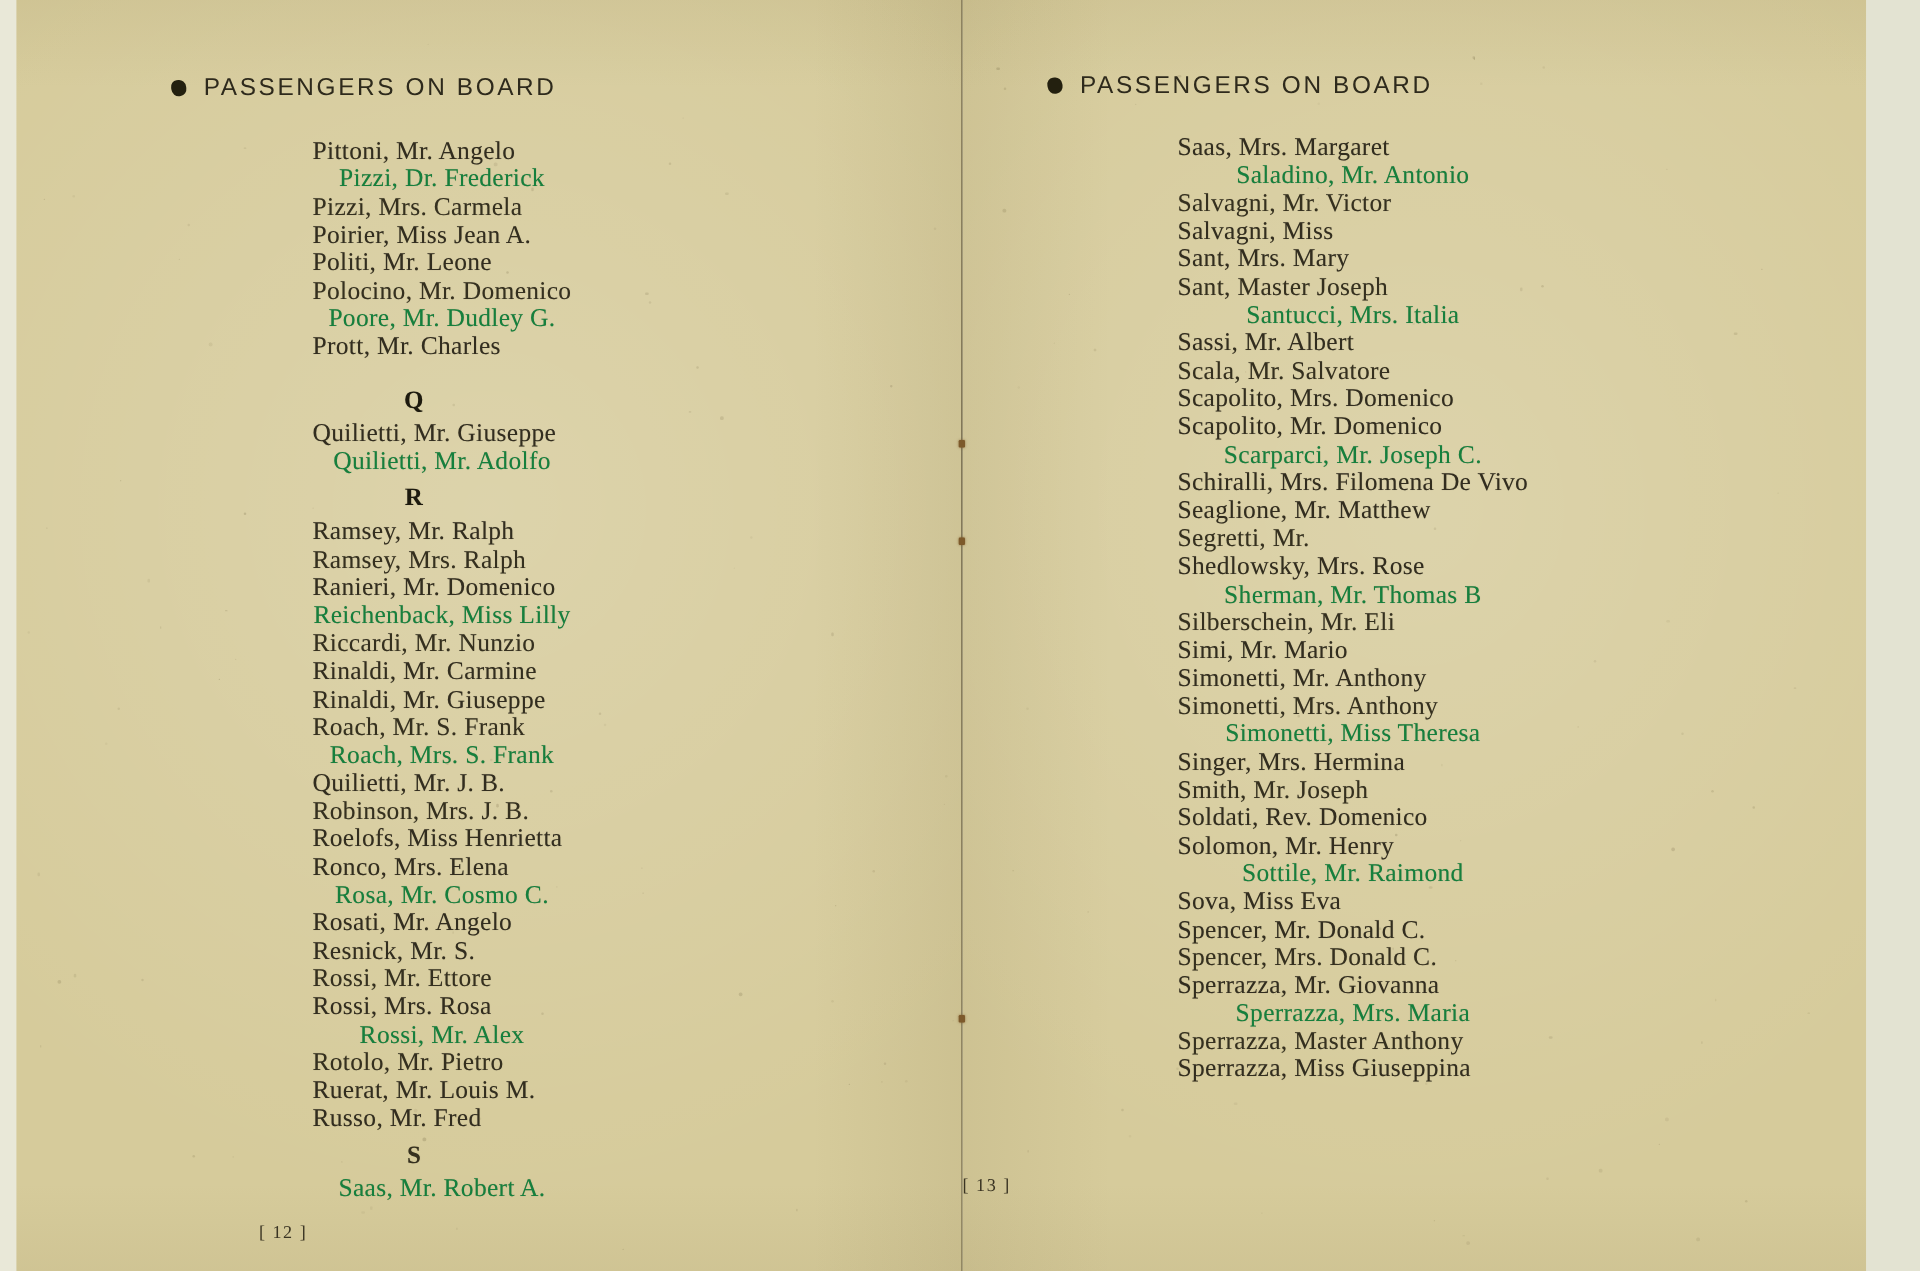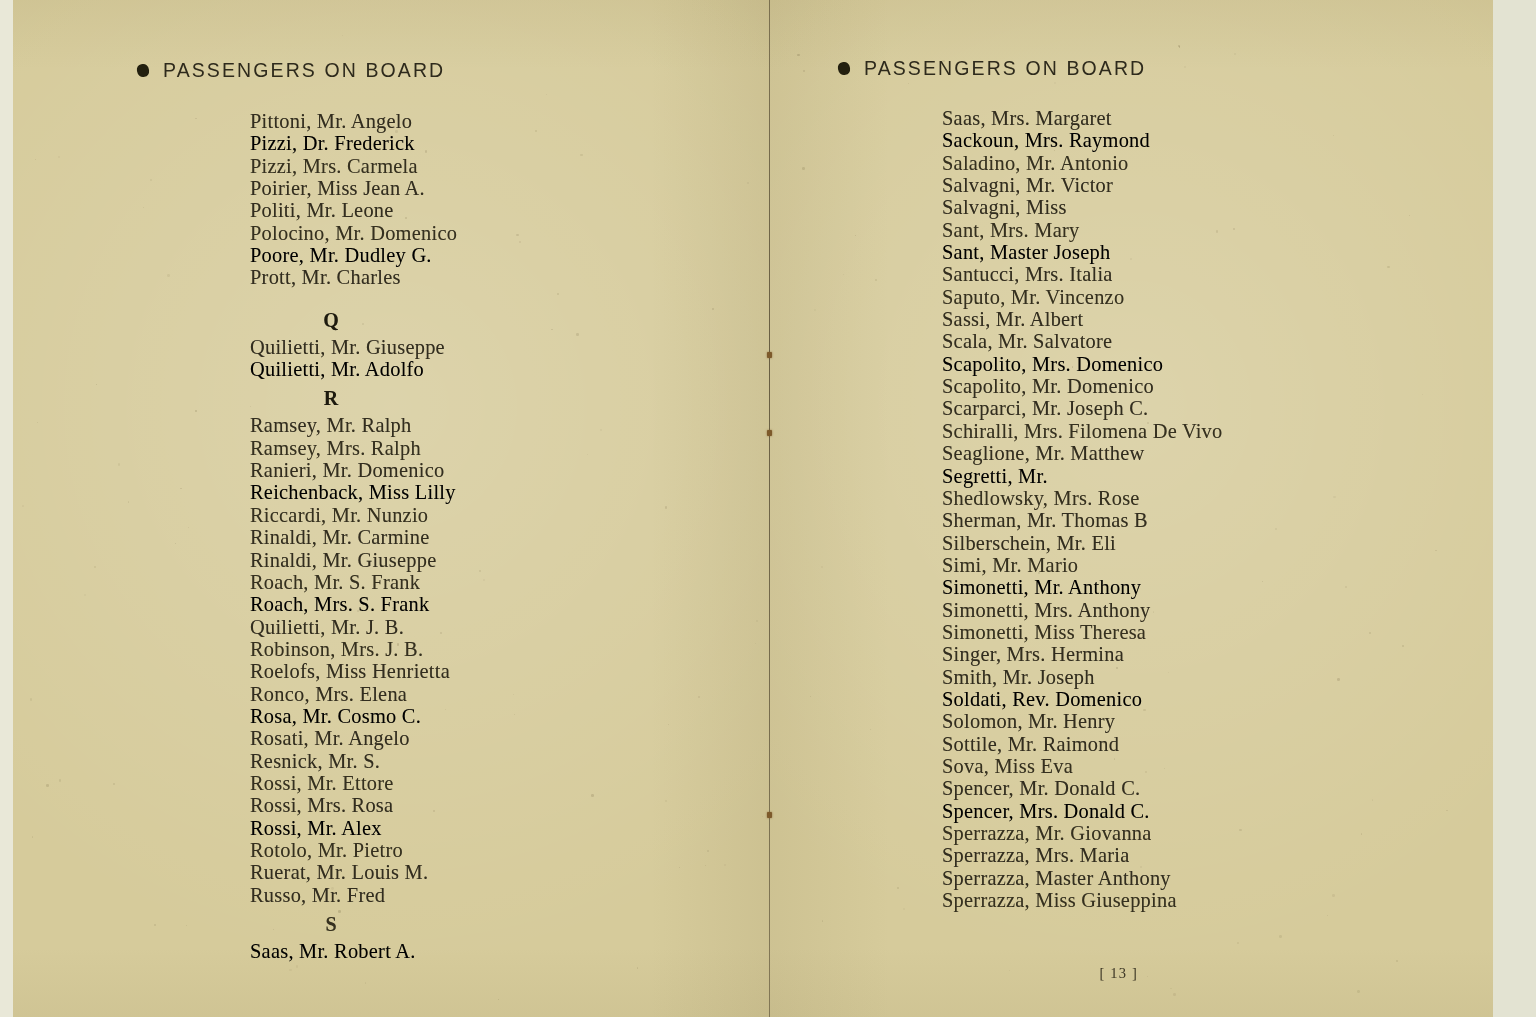--- a/index.html
+++ b/index.html
@@ -154,21 +154,21 @@
   .page-left  .name-list { left: 237px; top: 110px; }
   .page-right .name-list { left: 172px; top: 107px; }
 
   .name-list li {
     height: 22.35px;
     letter-spacing: 0.25px;
     text-shadow: 0 0 0.6px rgba(50,45,31,0.30);
   }
   
   .name-list li:nth-child(3n)   { color: #35301f; }
-  .name-list li:nth-child(5n+2) { color: #000000; }
+  .name-list li:nth-child(5n+2) { color: #15803d; text-align: center; }
 
   
   li.divider {
     height: 34px;
     text-align: center;
     font-weight: bold;
     font-size: 20px;
     letter-spacing: 0;
     color: #1d1a0e;
     padding-top: 7px;
@@ -178,21 +178,21 @@
 
   
   .folio {
     position: absolute;
     font-size: 14.5px;
     letter-spacing: 1.2px;
     color: #3a3423;
     white-space: nowrap;
   }
   .page-left  .folio { left: 0; right: 0; text-align: center; top: 978px; margin-right: 330px; }
-  .page-right .folio { left: 0; right: 0; text-align: right; top: 965px; margin-right: 355px; }
+  .page-right .folio { left: 0; right: 0; text-align: left; top: 941px; margin-right: 355px; }
 
   
   .speckle {
     position: absolute;
     background: rgba(95,82,50,0.30);
     border-radius: 50%;
     z-index: 5;
     pointer-events: none;
   }
 </style>
@@ -253,38 +253,37 @@
         <li>Rossi, Mr. Ettore</li>
         <li>Rossi, Mrs. Rosa</li>
         <li>Rossi, Mr. Alex</li>
         <li>Rotolo, Mr. Pietro</li>
         <li>Ruerat, Mr. Louis M.</li>
         <li>Russo, Mr. Fred</li>
         <li class="divider">S</li>
         <li>Saas, Mr. Robert A.</li>
       </ul>
 
+    <div class="folio">[ 12 ]</div>
   </div>
 
   <div class="page page-right">
     <div class="running-head">
       <span class="head-bullet"></span>
       <span class="head-text">PASSENGERS ON BOARD</span>
     </div>
 
     <ul class="name-list">
         <li>Saas, Mrs. Margaret</li>
-        <li>Sackoun, Mrs. Raymond</li>
         <li>Saladino, Mr. Antonio</li>
         <li>Salvagni, Mr. Victor</li>
         <li>Salvagni, Miss</li>
         <li>Sant, Mrs. Mary</li>
         <li>Sant, Master Joseph</li>
         <li>Santucci, Mrs. Italia</li>
-        <li>Saputo, Mr. Vincenzo</li>
         <li>Sassi, Mr. Albert</li>
         <li>Scala, Mr. Salvatore</li>
         <li>Scapolito, Mrs. Domenico</li>
         <li>Scapolito, Mr. Domenico</li>
         <li>Scarparci, Mr. Joseph C.</li>
         <li>Schiralli, Mrs. Filomena De Vivo</li>
         <li>Seaglione, Mr. Matthew</li>
         <li>Segretti, Mr.</li>
         <li>Shedlowsky, Mrs. Rose</li>
         <li>Sherman, Mr. Thomas B</li>

